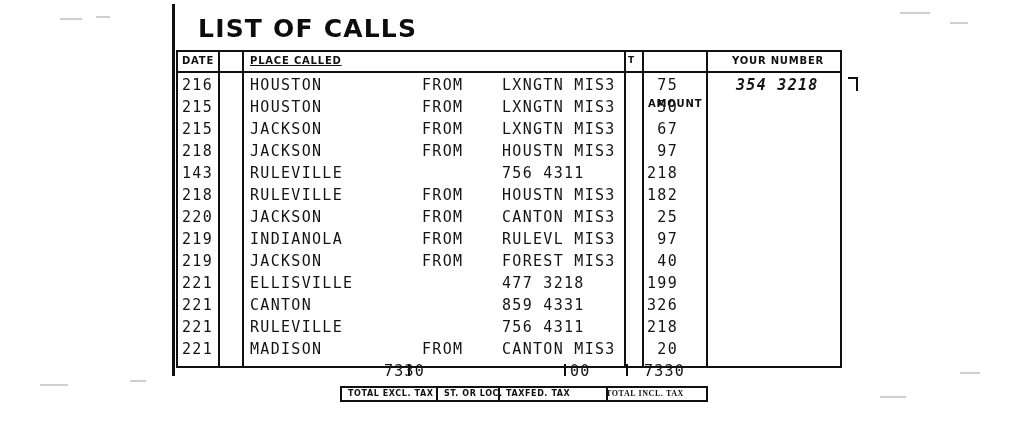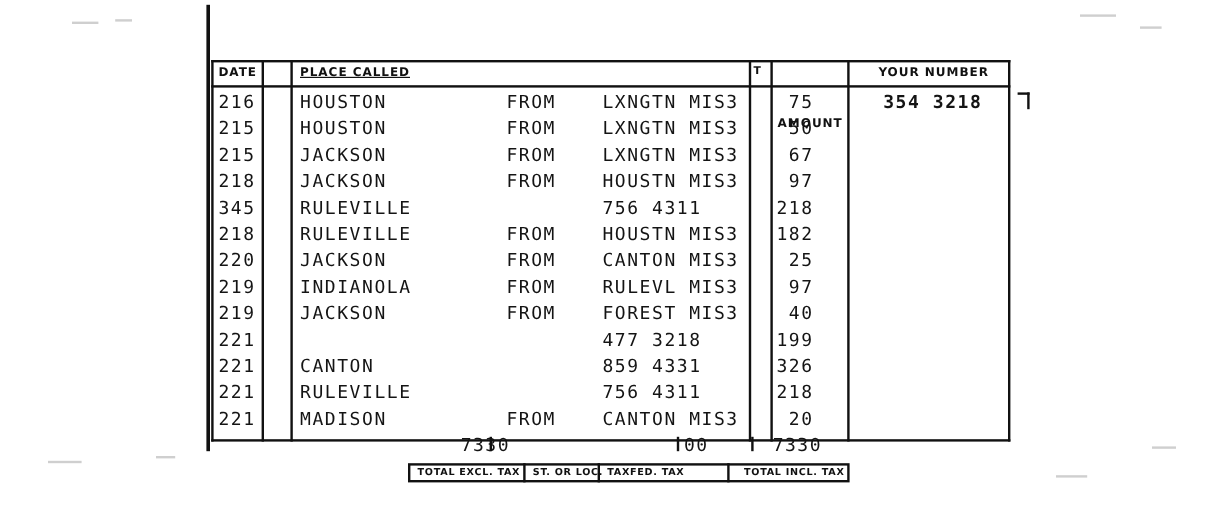--- a/index.html
+++ b/index.html
@@ -195,20 +195,21 @@
 <div class="speck" style="left:950px; top:22px;  width:18px; height:2px;"></div>
 <div class="speck" style="left:40px;  top:384px; width:28px; height:2px;"></div>
 <div class="speck" style="left:130px; top:380px; width:16px; height:2px;"></div>
 <div class="speck" style="left:880px; top:396px; width:26px; height:2px;"></div>
 <div class="speck" style="left:960px; top:372px; width:20px; height:2px;"></div>
 
 <div id="statement">
 
   <div class="left-rule"></div>
 
+  <div class="title">LIST OF CALLS</div>
 
   <div id="table">
 
     <div class="hline top"></div>
     <div class="hline under-head"></div>
     <div class="hline bottom"></div>
 
     <div class="vline v0"></div>
     <div class="vline v1"></div>
     <div class="vline v2"></div>
@@ -222,21 +223,21 @@
     <div class="head h-t">T</div>
     <div class="head h-amount">AMOUNT</div>
     <div class="head h-your">YOUR NUMBER</div>
 
     <div class="row" style="top:26px;">
       <span class="cell c-date">216</span>
       <span class="cell c-place">HOUSTON</span>
       <span class="cell c-from">FROM</span>
       <span class="cell c-num">LXNGTN MIS3</span>
       <span class="cell c-amt">75</span>
-      <span class="cell c-your" style="font-weight:bold;">354 3218</span>
+      <span class="cell c-your" style="font-weight:bold;font-style:italic;">354 3218</span>
     </div>
 
     <div class="row" style="top:48px;">
       <span class="cell c-date">215</span>
       <span class="cell c-place">HOUSTON</span>
       <span class="cell c-from">FROM</span>
       <span class="cell c-num">LXNGTN MIS3</span>
       <span class="cell c-amt">50</span>
     </div>
 
@@ -250,21 +251,21 @@
 
     <div class="row" style="top:92px;">
       <span class="cell c-date">218</span>
       <span class="cell c-place">JACKSON</span>
       <span class="cell c-from">FROM</span>
       <span class="cell c-num">HOUSTN MIS3</span>
       <span class="cell c-amt">97</span>
     </div>
 
     <div class="row" style="top:114px;">
-      <span class="cell c-date">345</span>
+      <span class="cell c-date">143</span>
       <span class="cell c-place">RULEVILLE</span>
       <span class="cell c-from"></span>
       <span class="cell c-num">756 4311</span>
       <span class="cell c-amt">218</span>
     </div>
 
     <div class="row" style="top:136px;">
       <span class="cell c-date">218</span>
       <span class="cell c-place">RULEVILLE</span>
       <span class="cell c-from">FROM</span>
@@ -291,20 +292,21 @@
     <div class="row" style="top:202px;">
       <span class="cell c-date">219</span>
       <span class="cell c-place">JACKSON</span>
       <span class="cell c-from">FROM</span>
       <span class="cell c-num">FOREST MIS3</span>
       <span class="cell c-amt">40</span>
     </div>
 
     <div class="row" style="top:224px;">
       <span class="cell c-date">221</span>
+      <span class="cell c-place">ELLISVILLE</span>
       <span class="cell c-from"></span>
       <span class="cell c-num">477 3218</span>
       <span class="cell c-amt">199</span>
     </div>
 
     <div class="row" style="top:246px;">
       <span class="cell c-date">221</span>
       <span class="cell c-place">CANTON</span>
       <span class="cell c-from"></span>
       <span class="cell c-num">859 4331</span>
@@ -343,14 +345,14 @@
   <div class="tick" style="left:454px; top:4px;"></div>
 
   <div class="tot-box"></div>
   <div class="tot-sep" style="left:264px;"></div>
   <div class="tot-sep" style="left:326px;"></div>
   <div class="tot-sep" style="left:434px;"></div>
 
   <div class="tot-lbl" style="left:176px;">TOTAL EXCL. TAX</div>
   <div class="tot-lbl" style="left:272px;">ST. OR LOC. TAX</div>
   <div class="tot-lbl" style="left:353px;">FED. TAX</div>
-  <div class="tot-lbl" style="left:448px;">TOTAL INCL. TAX</div>
+  <div class="tot-lbl" style="left:434px;font-family:Liberation Serif, serif;">TOTAL INCL. TAX</div>
 </div>
 
 </body></html>

